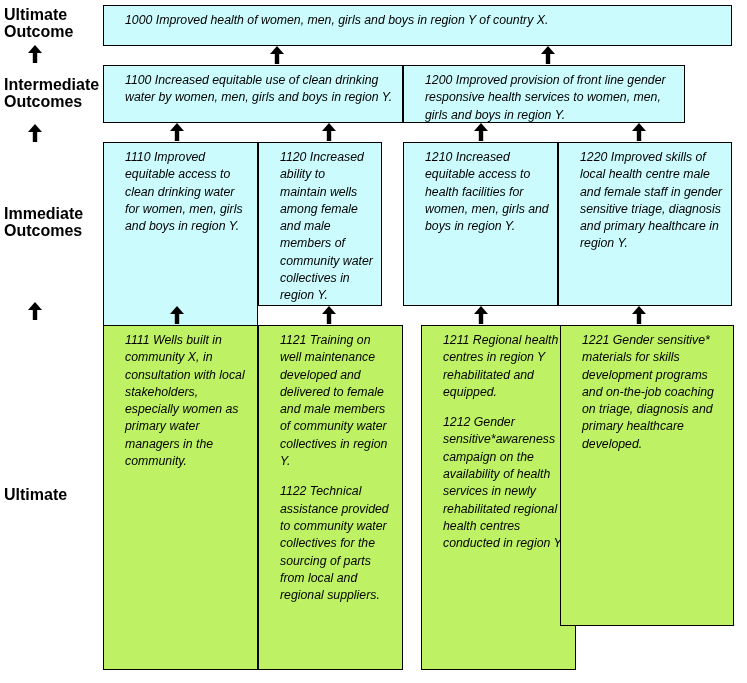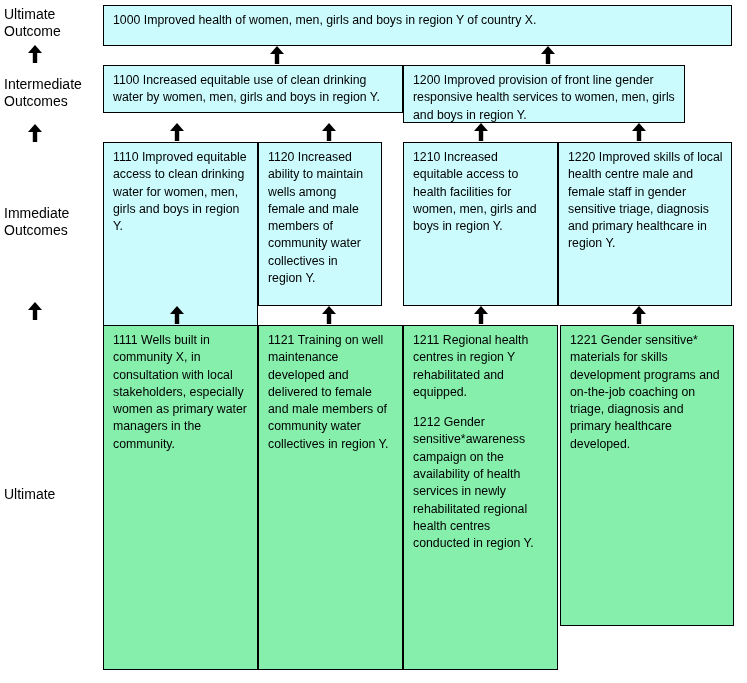--- a/index.html
+++ b/index.html
@@ -22,22 +22,22 @@
     top: 0;
     width: 747px;
     height: 683px;
   }
 
   
   .row-label {
     position: absolute;
     left: 4px;
     width: 95px;
-    font-weight: normal;
-    font-size: 14px;
+    font-weight: bold;
+    font-size: 16px;
     line-height: 17px;
     color: #000000;
     text-align: left;
   }
 
   .arrow-left {
     position: absolute;
     left: 24px;
     width: 22px;
     height: 22px;
@@ -60,24 +60,25 @@
   .box {
     position: absolute;
     box-sizing: border-box;
     border: 1.5px solid #000000;
     padding: 6px 8px 6px 9px;
     font-size: 12.3px;
     line-height: 17.3px;
     overflow: hidden;
   }
   .box.blue { background: #ccfbfd; }
-  .box.green { background: #86efac; }
+  .box.green { background: #bef264; }
 
   .box p {
-    margin: 0 0 13px 0;
+    margin: 0 0 13px 12px;
+    font-style: italic;
   }
   .box p:last-child { margin-bottom: 0; }
 </style>
 </head>
 <body>
 
 <div id="diagram">
 
   <div class="row-label" style="top:6px;">
     <div>Ultimate</div>
@@ -124,21 +125,21 @@
     <svg viewBox="0 0 22 20" aria-hidden="true">
       <path d="M11 1 L18 9 L13.2 9 L13.2 19 L8.8 19 L8.8 9 L4 9 Z" fill="#000000"></path>
     </svg>
   </div>
   <div class="arrow-col" style="left:537px; top:45px;">
     <svg viewBox="0 0 22 20" aria-hidden="true">
       <path d="M11 1 L18 9 L13.2 9 L13.2 19 L8.8 19 L8.8 9 L4 9 Z" fill="#000000"></path>
     </svg>
   </div>
 
-  <div class="box blue" style="left:103px; top:65px; width:300px; height:48px;">
+  <div class="box blue" style="left:103px; top:65px; width:300px; height:58px;">
     <p>1100 Increased equitable use of clean drinking water by women, men, girls and boys in region Y.</p>
   </div>
   <div class="box blue" style="left:403px; top:65px; width:282px; height:58px;">
     <p>1200 Improved provision of front line gender responsive health services to women, men, girls and boys in region Y.</p>
   </div>
 
   <div class="arrow-col" style="left:166px; top:122px;">
     <svg viewBox="0 0 22 20" aria-hidden="true">
       <path d="M11 1 L18 9 L13.2 9 L13.2 19 L8.8 19 L8.8 9 L4 9 Z" fill="#000000"></path>
     </svg>
@@ -191,22 +192,23 @@
     <svg viewBox="0 0 22 20" aria-hidden="true">
       <path d="M11 1 L18 9 L13.2 9 L13.2 19 L8.8 19 L8.8 9 L4 9 Z" fill="#000000"></path>
     </svg>
   </div>
 
   <div class="box green" style="left:103px; top:325px; width:155px; height:345px;">
     <p>1111 Wells built in community X, in consultation with local stakeholders, especially women as primary water managers in the community.</p>
   </div>
   <div class="box green" style="left:258px; top:325px; width:145px; height:345px;">
     <p>1121 Training on well maintenance developed and delivered to female and male members of community water collectives in region Y.</p>
-  </div>
-  <div class="box green" style="left:403px; top:325px; width:155px; height:345px;">
+    <p>1122 Technical assistance provided to community water collectives for the sourcing of parts from local and regional suppliers.</p>
+  </div>
+  <div class="box green" style="left:421px; top:325px; width:155px; height:345px;">
     <p>1211 Regional health centres in region Y rehabilitated and equipped.</p>
     <p>1212 Gender sensitive*awareness campaign on the availability of health services in newly rehabilitated regional health centres conducted in region Y.</p>
   </div>
   <div class="box green" style="left:560px; top:325px; width:174px; height:301px;">
     <p>1221 Gender sensitive* materials for skills development programs and on-the-job coaching on triage, diagnosis and primary healthcare developed.</p>
   </div>
 
 </div>
 
 </body></html>

